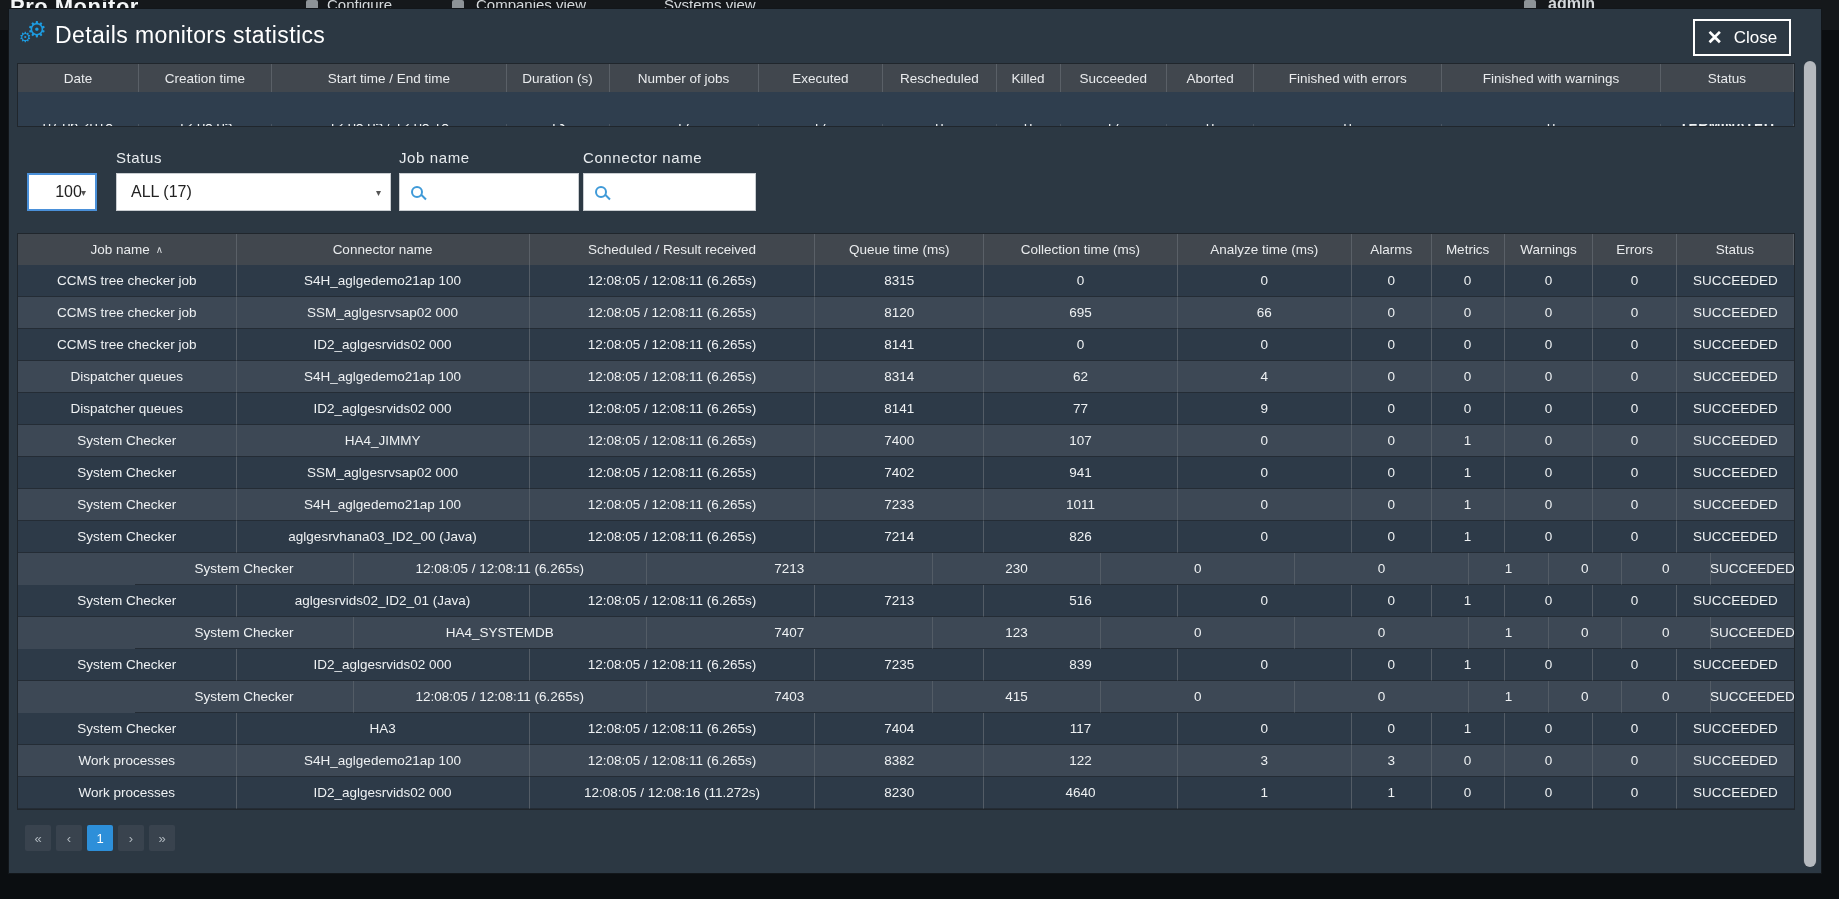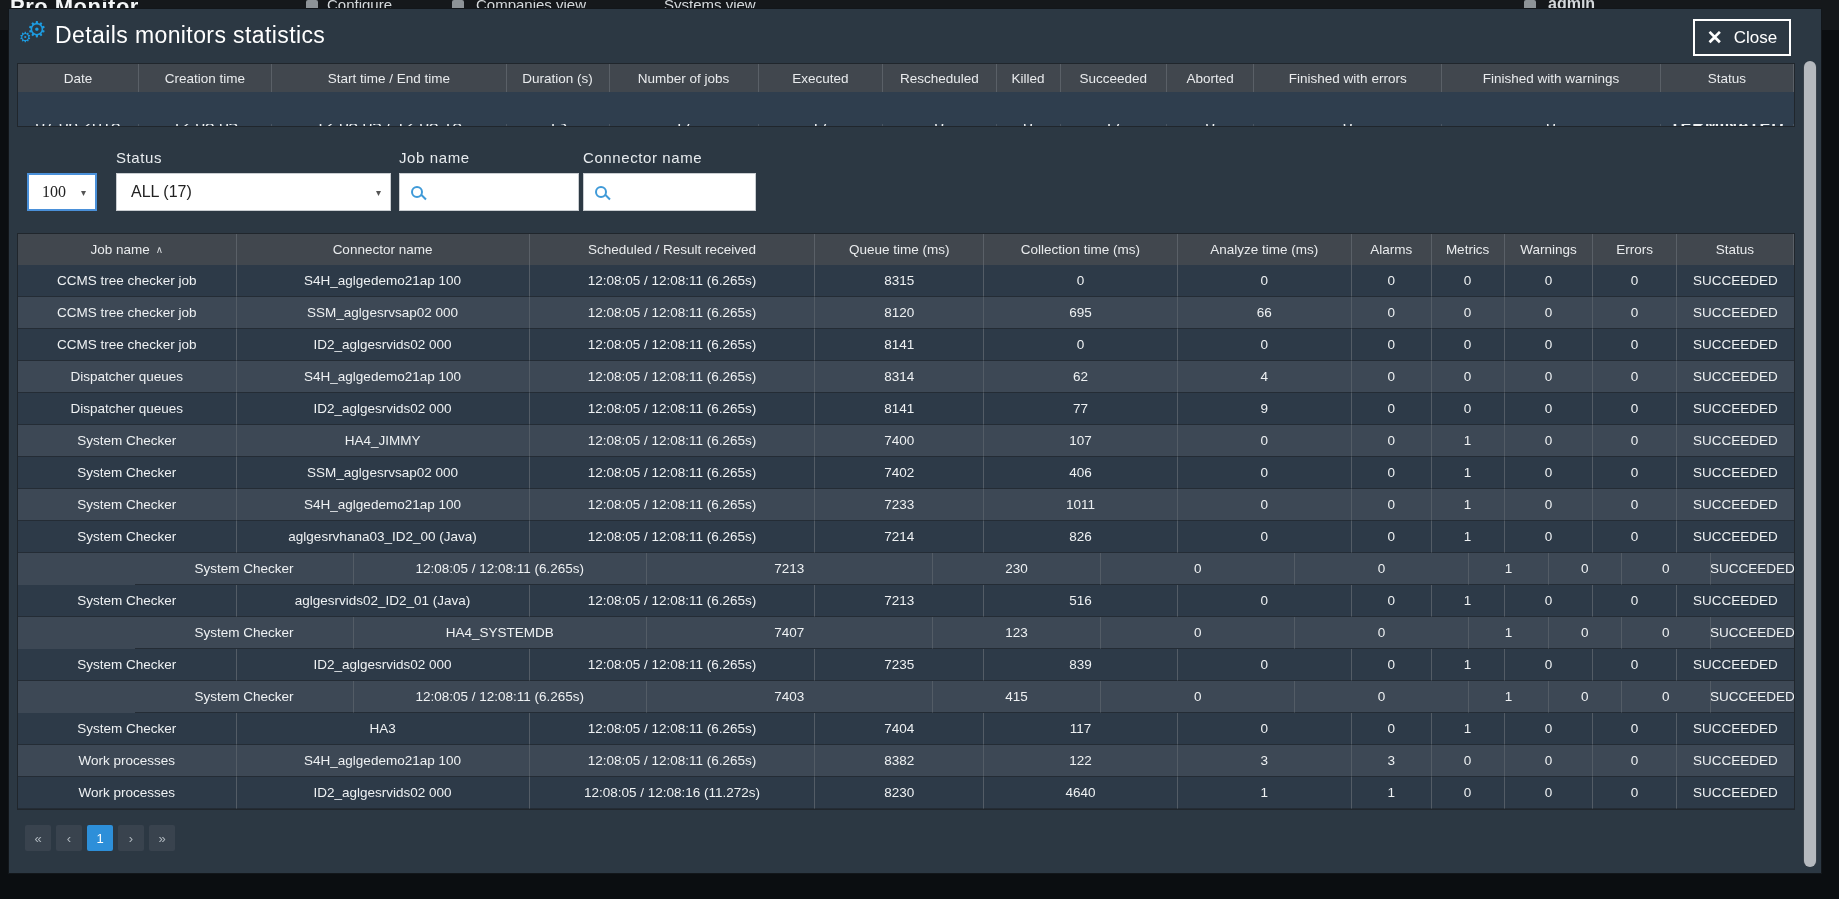--- a/index.html
+++ b/index.html
@@ -44,36 +44,36 @@
     color:#eef1f3; overflow:hidden; white-space:nowrap;
     border-right:1px solid #535c66;
   }
   .cell:last-child { border-right:none; }
 
   
   .summary { margin:4px 26px 0 8px; border:1px solid #20262c; }
   .summary .head { background:#41474e; height:28px; }
   .summary .head .cell { font-size:13.5px; color:#e9ebed; border-right:1px solid #5a6067; }
   .summary .vals { background:#2f3e4e; height:34px; }
-  .summary .vals .cell { font-size:17px; border-right:1px solid #495562;margin-top:32px; }
+  .summary .vals .cell { font-size:14px; border-right:1px solid #495562;margin-top:32px; }
   .summary .vals .cell:last-child { font-weight:bold; letter-spacing:.4px; }
   .summary .cell:nth-child(1){width:6.8%} .summary .cell:nth-child(2){width:7.5%}
   .summary .cell:nth-child(3){width:13.2%} .summary .cell:nth-child(4){width:5.8%}
   .summary .cell:nth-child(5){width:8.4%} .summary .cell:nth-child(6){width:7.0%}
   .summary .cell:nth-child(7){width:6.4%} .summary .cell:nth-child(8){width:3.6%}
   .summary .cell:nth-child(9){width:6.0%} .summary .cell:nth-child(10){width:4.9%}
   .summary .cell:nth-child(11){width:10.6%} .summary .cell:nth-child(12){width:12.3%}
   .summary .cell:nth-child(13){width:7.5%}
 
   
   .filters { position:relative; height:66px; margin:22px 8px 0 8px; }
   .f-label { position:absolute; top:0; color:#e8ecef; font-size:15px; letter-spacing:.6px; }
   .lbl-status { left:99px; } .lbl-job { left:382px; } .lbl-conn { left:566px; }
   .white-box { position:absolute; top:24px; height:38px; background:#ffffff; display:flex; align-items:center; }
-  .page-size { left:10px; width:70px; border:2px solid #4a90d9; padding-left:13px; font-size:16px; color:#222; justify-content:flex-start; cursor:pointer;font-family:Liberation Serif, serif; }
+  .page-size { left:10px; width:70px; border:2px solid #4a90d9; padding-left:13px; font-size:16px; color:#222; justify-content:center; cursor:pointer; }
   .status-select { left:99px; width:275px; border:1px solid #c9cdd1; padding-left:14px; font-size:16px; color:#222; justify-content:flex-start; cursor:pointer; }
   .sel-arrow { position:absolute; right:9px; font-size:10px; color:#555; }
   .search-box { border:1px solid #c9cdd1; padding-left:11px; cursor:text; }
   .sb-job { left:382px; width:180px; }
   .sb-conn { left:566px; width:173px; }
   .mag-icon { width:12px; height:12px; border:2px solid #3f9ad8; border-radius:50%; position:relative; flex:0 0 auto; }
   .mag-icon::after { content:''; position:absolute; width:7px; height:2px; background:#3f9ad8; transform:rotate(45deg); right:-6px; bottom:-2px; }
   .search-input { border:none; outline:none; background:transparent; margin-left:8px; width:75%; font-size:15px; color:#222; font-family:inherit; }
 
   
@@ -285,21 +285,21 @@
           <div class="cell">1</div>
           <div class="cell">0</div>
           <div class="cell">0</div>
           <div class="cell">SUCCEEDED</div>
         </div>
         <div class="trow row odd">
           <div class="cell">System Checker</div>
           <div class="cell">SSM_aglgesrvsap02 000</div>
           <div class="cell">12:08:05 / 12:08:11 (6.265s)</div>
           <div class="cell">7402</div>
-          <div class="cell">406</div>
+          <div class="cell">941</div>
           <div class="cell">0</div>
           <div class="cell">0</div>
           <div class="cell">1</div>
           <div class="cell">0</div>
           <div class="cell">0</div>
           <div class="cell">SUCCEEDED</div>
         </div>
         <div class="trow row even">
           <div class="cell">System Checker</div>
           <div class="cell">S4H_aglgedemo21ap 100</div>

